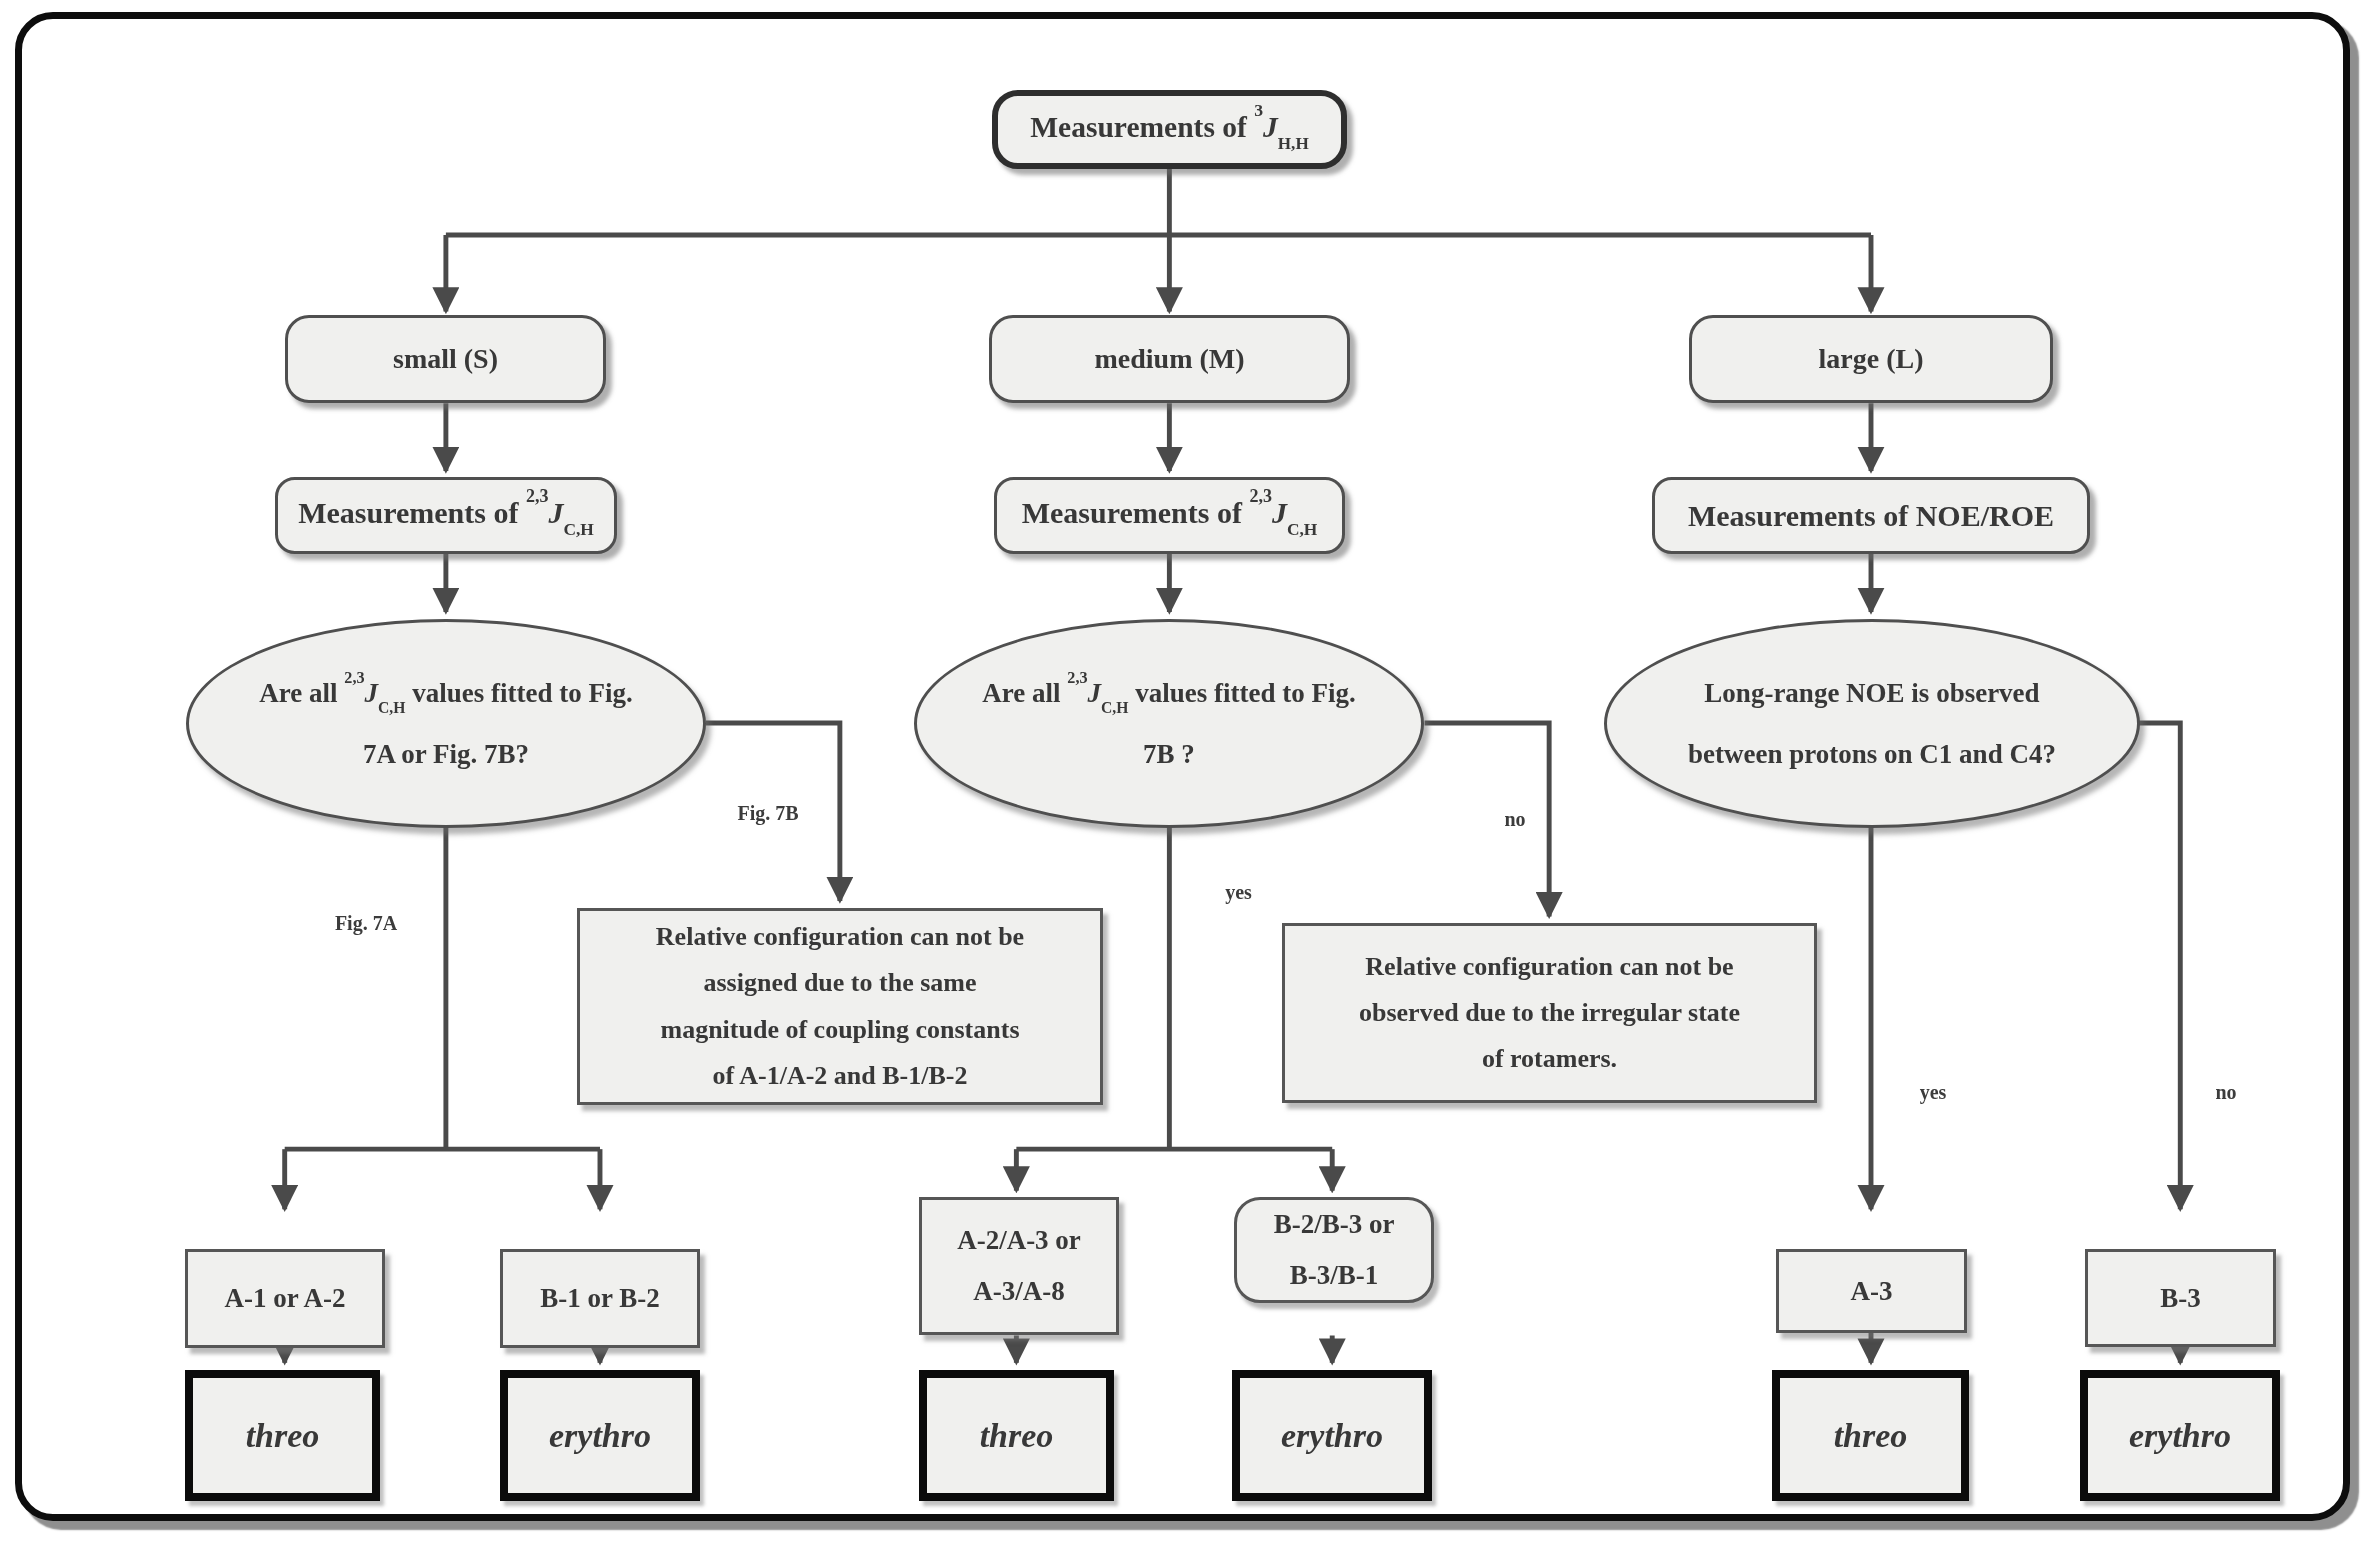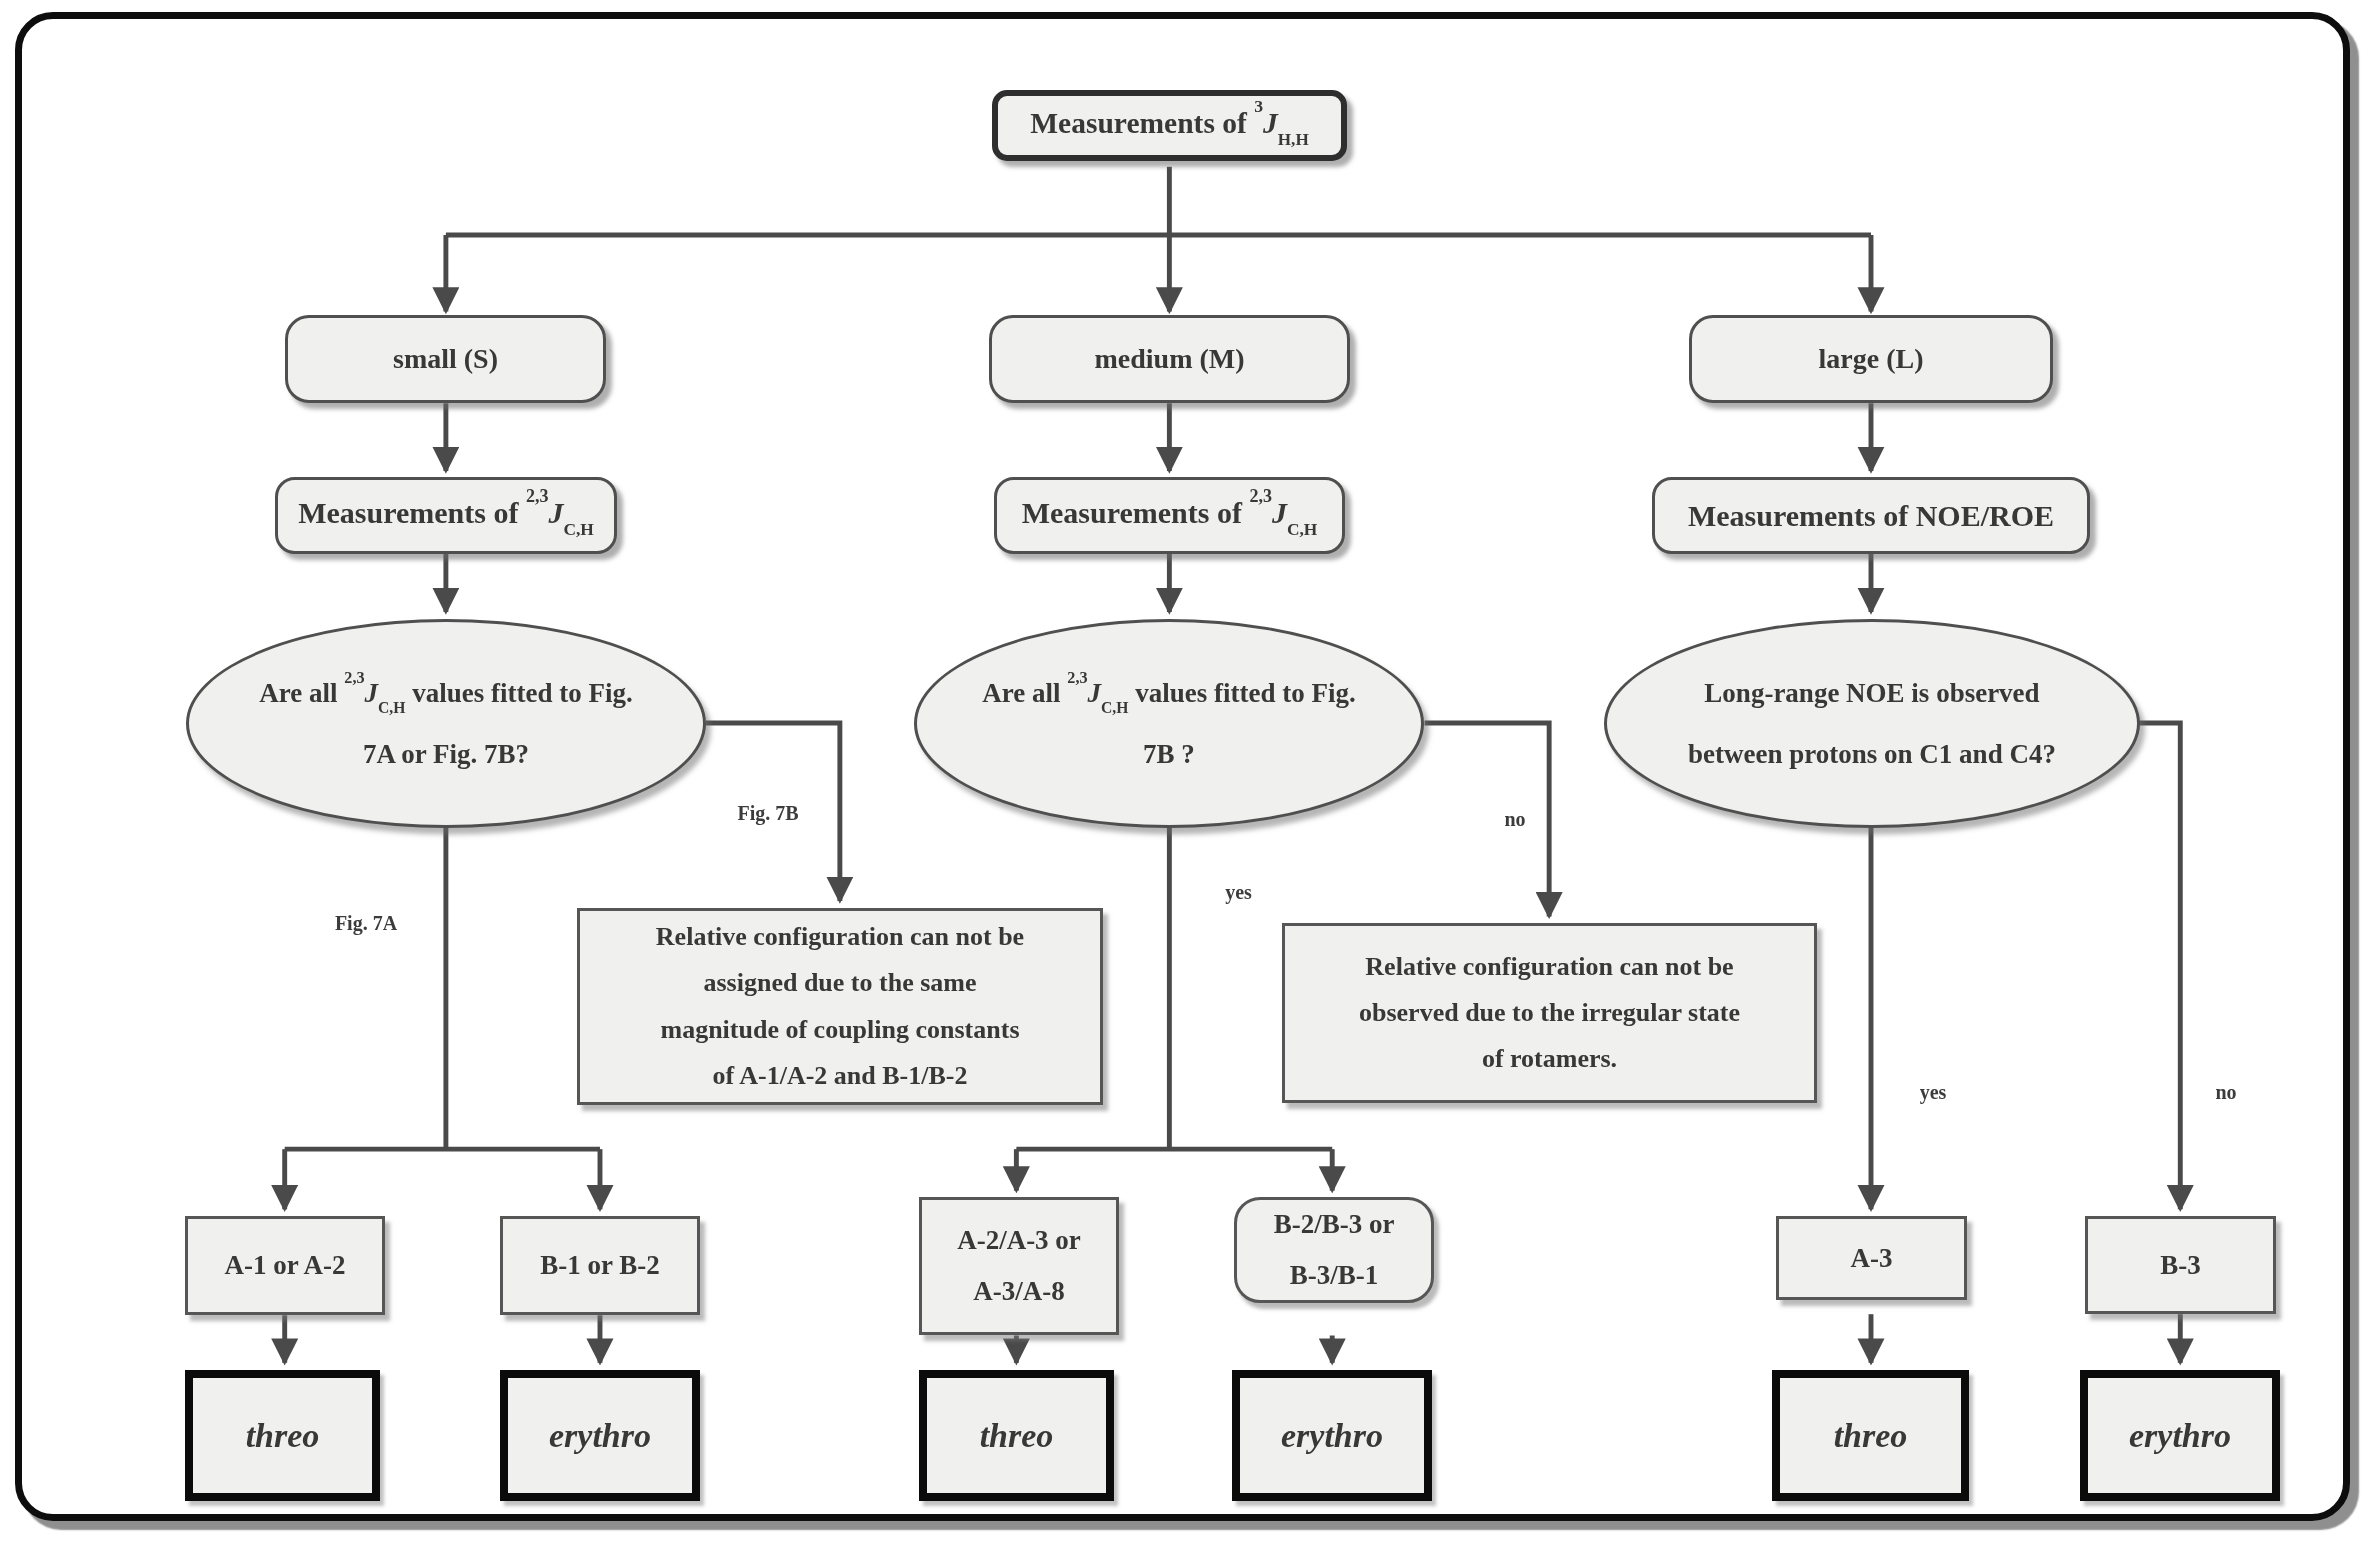--- a/index.html
+++ b/index.html
@@ -15,21 +15,21 @@
   .root{border-width:6px;border-color:#2e2e2e;border-radius:26px;}
   .ellipse{border-radius:50%;box-shadow:4.9px 6.6px 4.9px rgba(110,110,110,.5);}
   .rect{border-width:3.3px;border-color:#565656;box-shadow:4.9px 5.5px 3.8px rgba(120,120,120,.5);}
   .result{border:8.2px solid #0b0b0b;font-weight:600;font-style:italic;box-shadow:4.4px 4.9px 3.3px rgba(120,120,120,.45);}
   .node .t{width:100%;}
   .fs-root{font-size:29.5px;}
   .fs-branch{font-size:28px;}
   .fs-meas{font-size:30px;}
   .fs-ell{font-size:27px;line-height:2.25;padding:0 30px;}
   .fs-note{font-size:26px;line-height:1.78;}
-  .fs-out{font-size:27px;}
+  .fs-out{font-size:27px;margin-top:33px;}
   .fs-out2{font-size:27px;line-height:1.9;}
   .fs-res{font-size:34px;}
   sup.s{font-size:60%;position:relative;top:-0.55em;font-style:normal;}
   sub.s{font-size:58%;position:relative;top:0.28em;font-style:normal;}
   .j{font-style:italic;}
   .lbl{position:absolute;font-weight:700;font-size:20px;color:#3c3c3c;text-align:center;}
 </style>
 </head>
 <body>
 
@@ -68,21 +68,21 @@
       <path d="M3914 1323 H3990 V2213" marker-end="url(#arrow)"></path>
       <path d="M521 2407 V2494" marker-end="url(#arrow)"></path>
       <path d="M1098 2407 V2494" marker-end="url(#arrow)"></path>
       <path d="M1860 2444 V2494" marker-end="url(#arrow)"></path>
       <path d="M2438 2444 V2494" marker-end="url(#arrow)"></path>
       <path d="M3424 2405 V2494" marker-end="url(#arrow)"></path>
       <path d="M3990 2405 V2494" marker-end="url(#arrow)"></path>
     </g>
   </svg>
 
-  <div class="node round root fs-root" style="left:992px;top:90px;width:355px;height:71px;border-radius:15px;">
+  <div class="node round root fs-root" style="left:992px;top:90px;width:355px;height:79px;">
     <span class="t"><span>Measurements of </span><sup class="s">3</sup><span class="j">J</span><sub class="s">H,H</sub></span>
   </div>
 
   <div class="node round fs-branch" style="left:285px;top:315px;width:321px;height:88px;">
     <span class="t">small (S)</span>
   </div>
   <div class="node round fs-branch" style="left:989px;top:315px;width:361px;height:88px;">
     <span class="t">medium (M)</span>
   </div>
   <div class="node round fs-branch" style="left:1689px;top:315px;width:364px;height:88px;">

